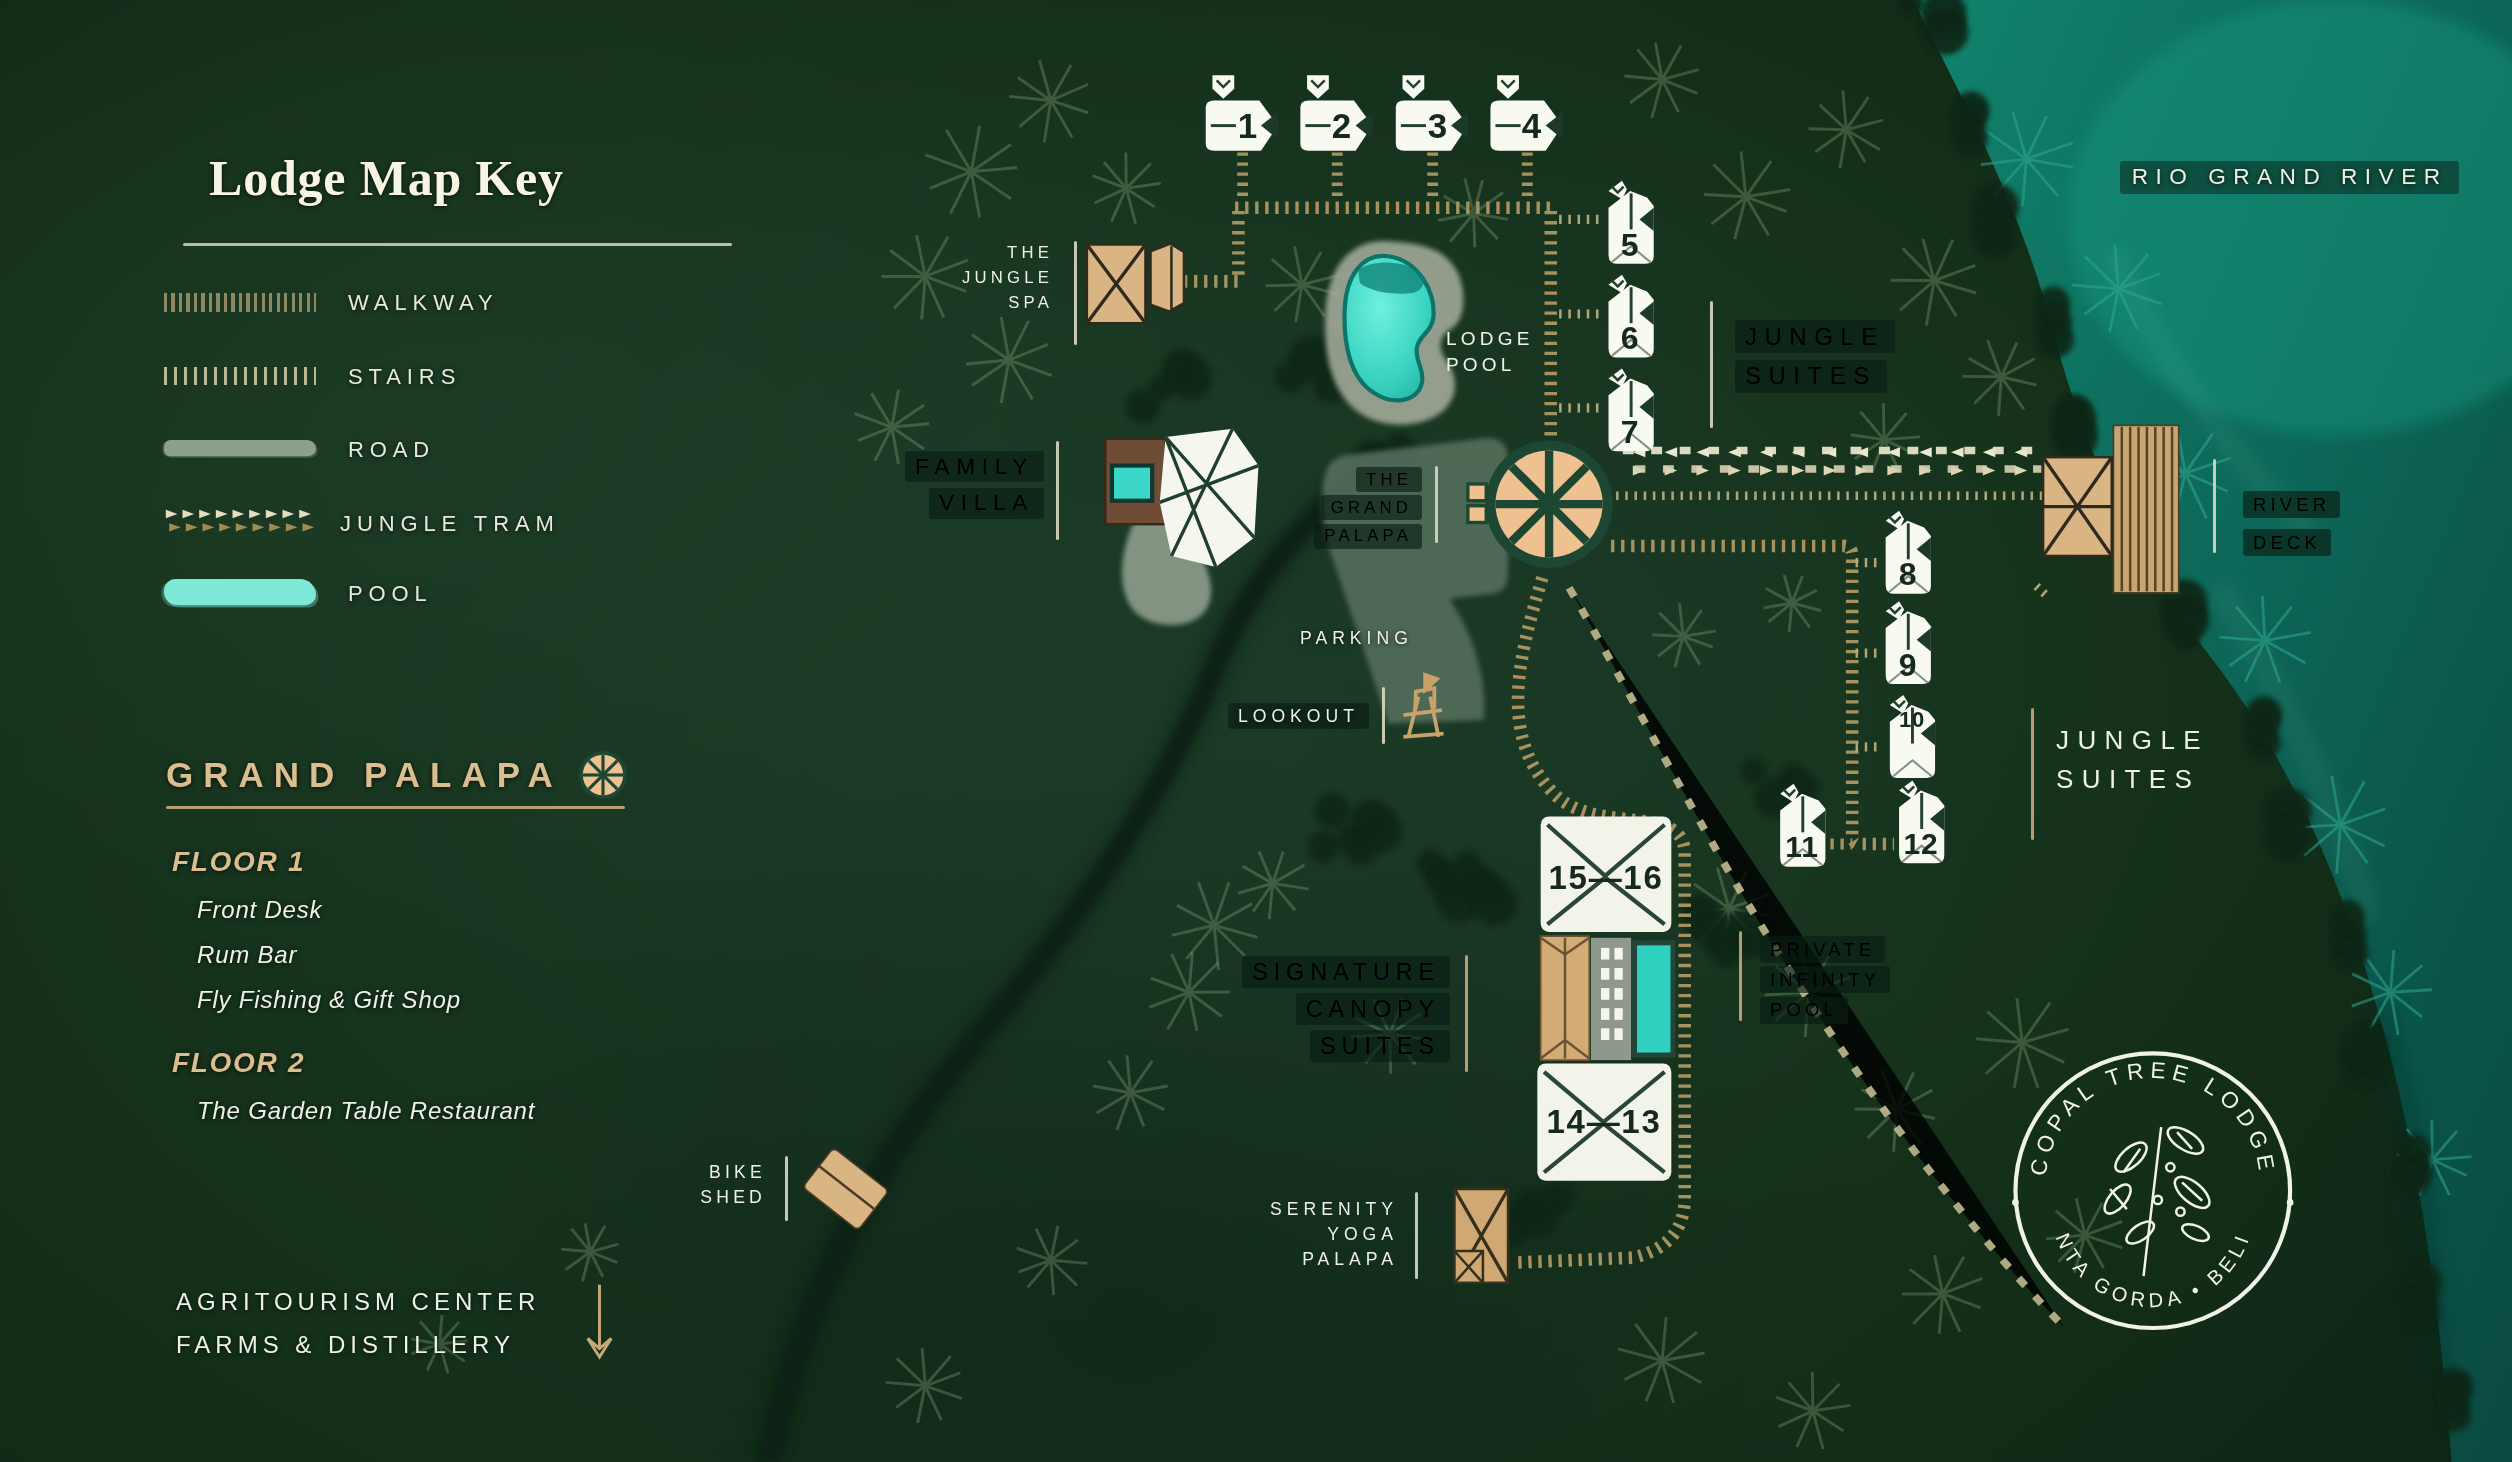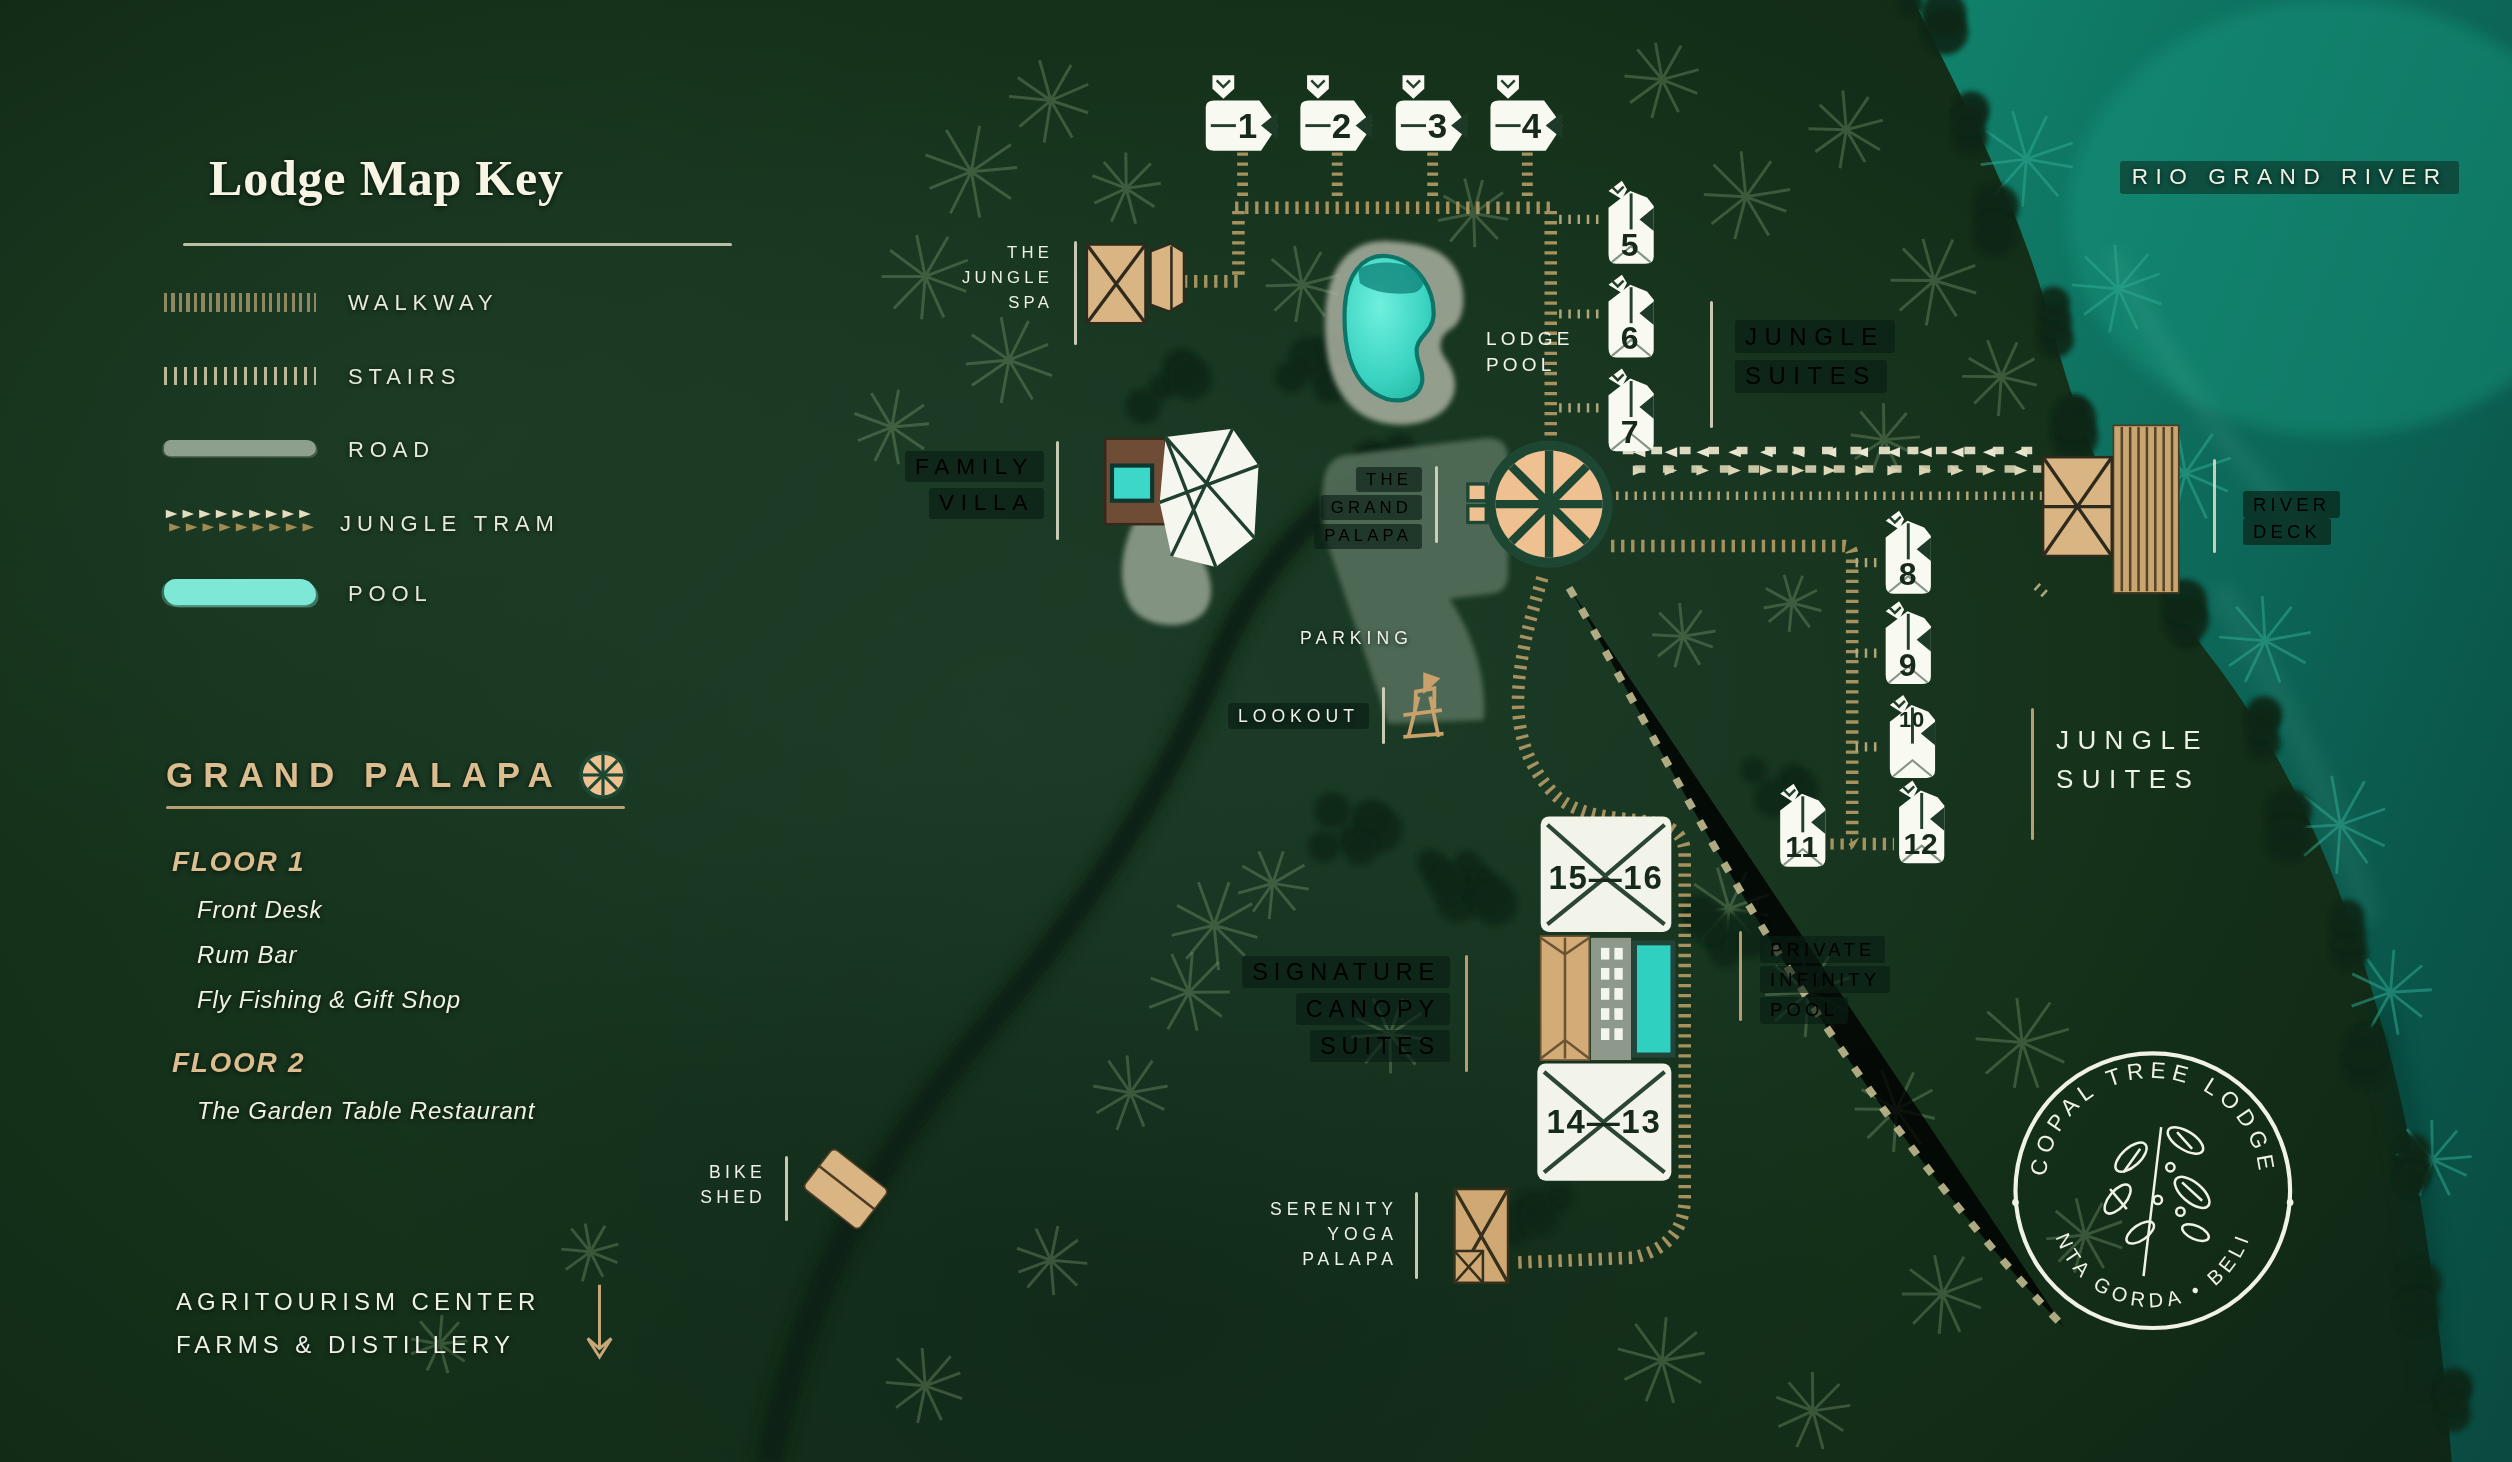--- a/index.html
+++ b/index.html
@@ -459,21 +459,21 @@
 
   <div class="lbl maplbl" style="left:2120px;top:161px;font-size:22.6px;letter-spacing:7.5px;background:rgba(9,30,19,.5);padding:3.3px 11.7px;border-radius:3.3px;">RIO GRAND RIVER</div>
 
   <div class="stack right" style="right:1459px;top:243px;gap:5px;font-size:16.7px;letter-spacing:4.2px;color:#eef1e6;">
     <div>THE</div>
     <div>JUNGLE</div>
     <div>SPA</div>
   </div>
   <div class="vline" style="left:1074px;top:241px;height:104px;"></div>
 
-  <div class="stack left" style="left:1446px;top:328px;gap:4.2px;font-size:19px;letter-spacing:4.2px;color:#f2f4ec;margin-left:40px;">
+  <div class="stack left" style="left:1446px;top:328px;gap:4.2px;font-size:19px;letter-spacing:4.2px;color:#f2f4ec;">
     <div>LODGE</div>
     <div>POOL</div>
   </div>
 
   <div class="stack left boxed" style="left:1735px;top:320px;gap:6.7px;font-size:24px;letter-spacing:7.5px;">
     <div>JUNGLE</div>
     <div>SUITES</div>
   </div>
   <div class="vline" style="left:1710px;top:301px;height:127px;"></div>
 
@@ -494,21 +494,21 @@
 
   <div class="lbl maplbl" style="right:1143px;top:703px;font-size:17.6px;background:rgba(9,30,19,.66);padding:2.5px 10px;border-radius:4px;position:absolute;">LOOKOUT</div>
   <div class="vline" style="left:1382px;top:687px;height:57px;"></div>
 
   <div class="stack left" style="left:2056px;top:725px;gap:7.5px;font-size:26px;letter-spacing:8.4px;color:#eef1e6;">
     <div>JUNGLE</div>
     <div>SUITES</div>
   </div>
   <div class="vline gold" style="left:2031px;top:708px;height:132px;"></div>
 
-  <div class="stack left boxed" style="left:2243px;top:491px;gap:0;font-size:18.4px;letter-spacing:4.2px;">
+  <div class="stack left boxed" style="left:2243px;top:491px;gap:11px;font-size:18.4px;letter-spacing:4.2px;">
     <div>RIVER</div>
     <div>DECK</div>
   </div>
   <div class="vline" style="left:2213px;top:459px;height:94px;"></div>
 
   <div class="stack right boxed" style="right:1062px;top:956px;gap:5px;font-size:23.4px;letter-spacing:5.9px;">
     <div>SIGNATURE</div>
     <div>CANOPY</div>
     <div>SUITES</div>
   </div>

